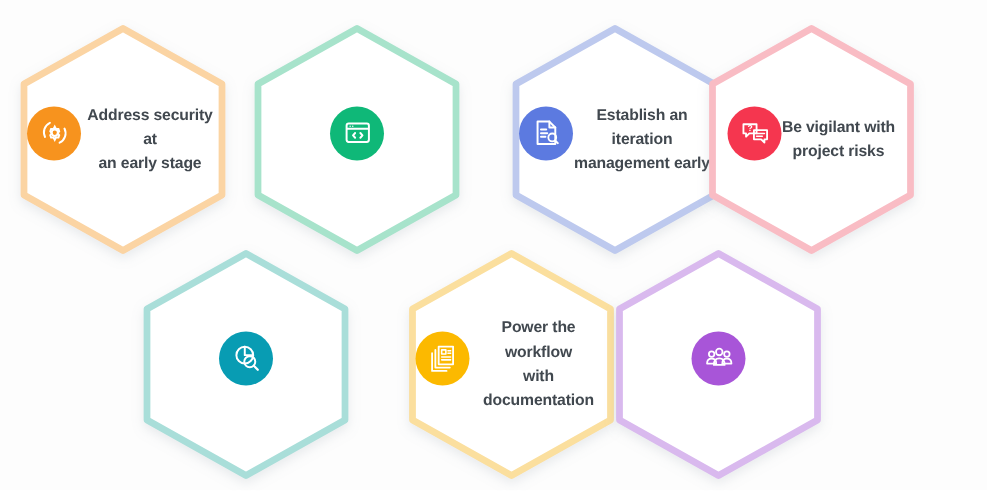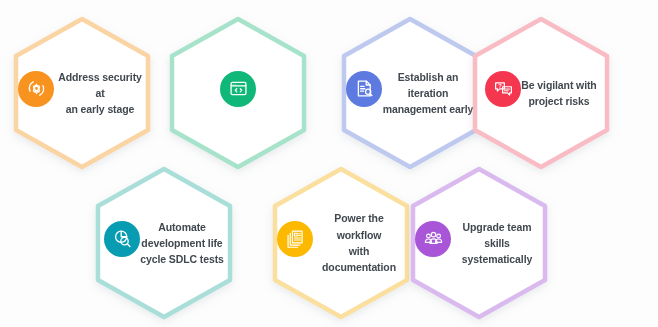--- a/index.html
+++ b/index.html
@@ -192,23 +192,20 @@
     </svg>
     <div class="hex-inner">
       <div class="icon-badge" style="background:#089cb3">
         <svg width="21" height="21" viewBox="0 0 24 24" fill="none" stroke="#ffffff" stroke-width="1.5" stroke-linejoin="round" stroke-linecap="round">
           <circle cx="10.5" cy="10" r="6.4"></circle>
           <path d="M10.5 3.6 L10.5 10 L16.9 10"></path>
           <circle cx="14.3" cy="15" r="4.2" stroke-width="1.5"></circle>
           <path d="M17.4 18.1 L20.4 21.1" stroke-width="1.7"></path>
         </svg>
       </div>
-      <div class="hex-label">Automate
-development life
-cycle SDLC tests</div>
     </div>
   </div>
 
   <div class="hex r2 c1">
     <svg class="hex-shape" viewBox="0 0 146 156">
       <defs>
         <filter id="sh5" x="-30%" y="-30%" width="160%" height="160%">
           <feDropShadow dx="0" dy="3" stdDeviation="4" flood-color="#9aa4b0" flood-opacity="0.22"></feDropShadow>
         </filter>
       </defs>
@@ -245,18 +242,16 @@
       <div class="icon-badge" style="background:#a855d8">
         <svg width="21" height="21" viewBox="0 0 24 24" fill="none" stroke="#ffffff" stroke-width="1.35" stroke-linejoin="round" stroke-linecap="round">
           <circle cx="6.2" cy="9.2" r="2.1"></circle>
           <path d="M2.7 16.4 C2.7 13.9 4.3 12.6 6.2 12.6 C8.1 12.6 9.7 13.9 9.7 16.4 Z"></path>
           <circle cx="17.8" cy="9.2" r="2.1"></circle>
           <path d="M14.3 16.4 C14.3 13.9 15.9 12.6 17.8 12.6 C19.7 12.6 21.3 13.9 21.3 16.4 Z"></path>
           <circle cx="12" cy="7.6" r="2.5"></circle>
           <path d="M7.9 17.5 C7.9 14.2 9.7 12.5 12 12.5 C14.3 12.5 16.1 14.2 16.1 17.5 Z"></path>
         </svg>
       </div>
-      <div class="hex-label">Upgrade team skills
-systematically</div>
     </div>
   </div>
 
 </div>
 
 </body></html>

